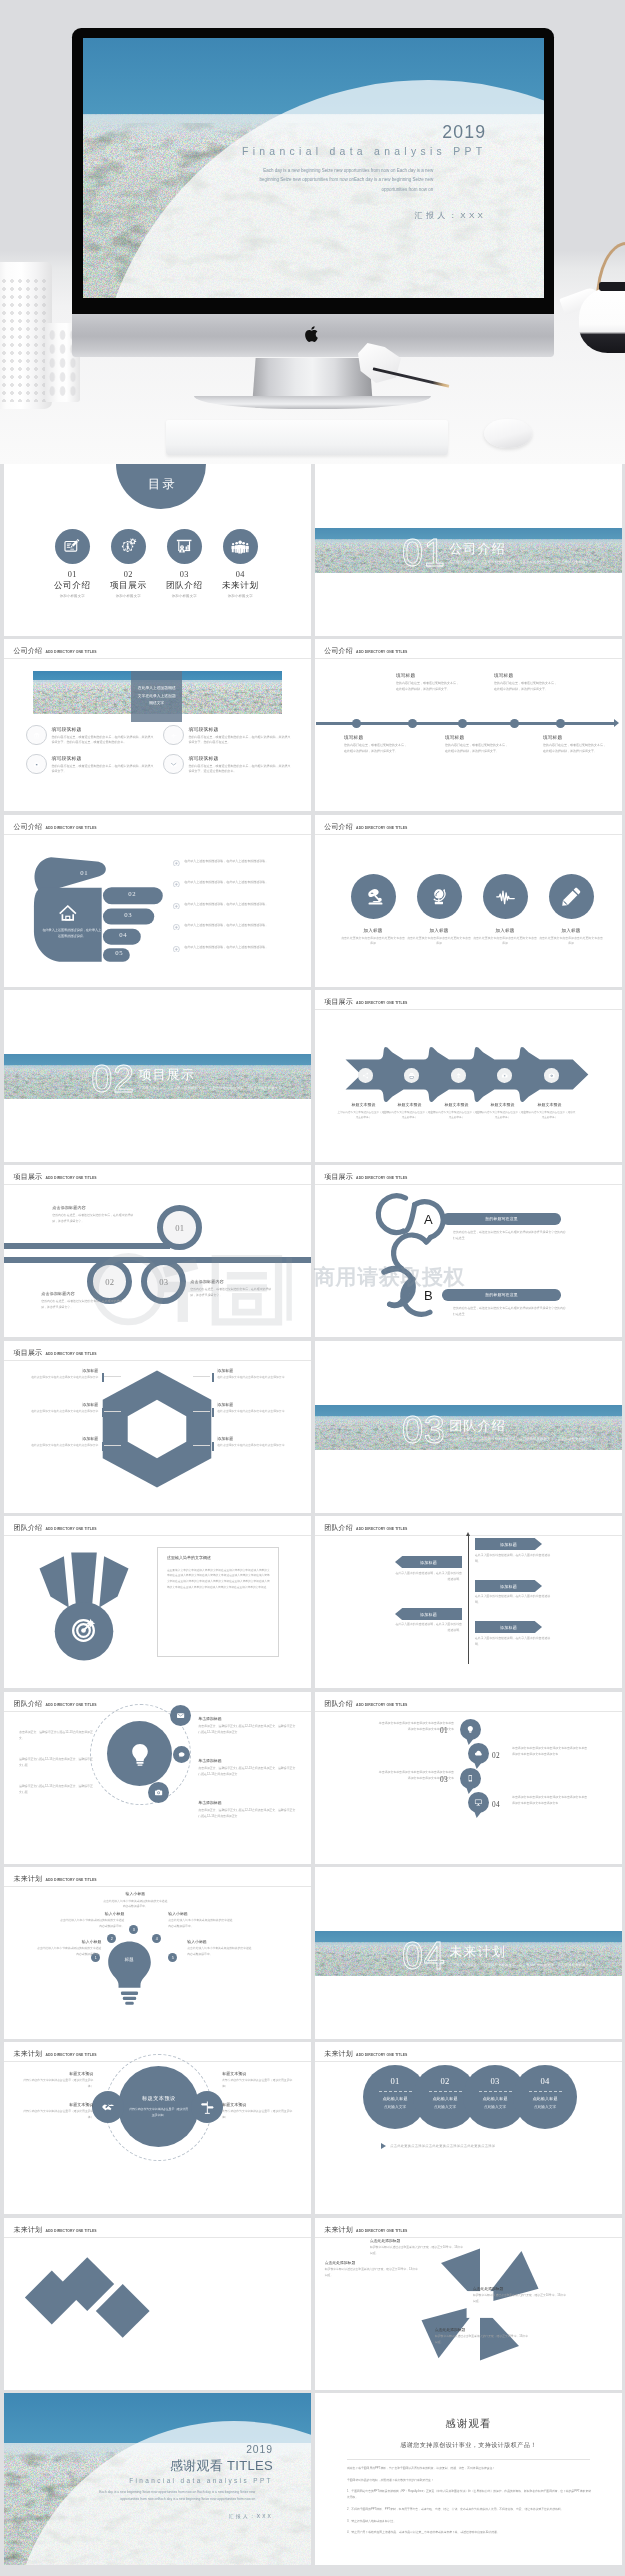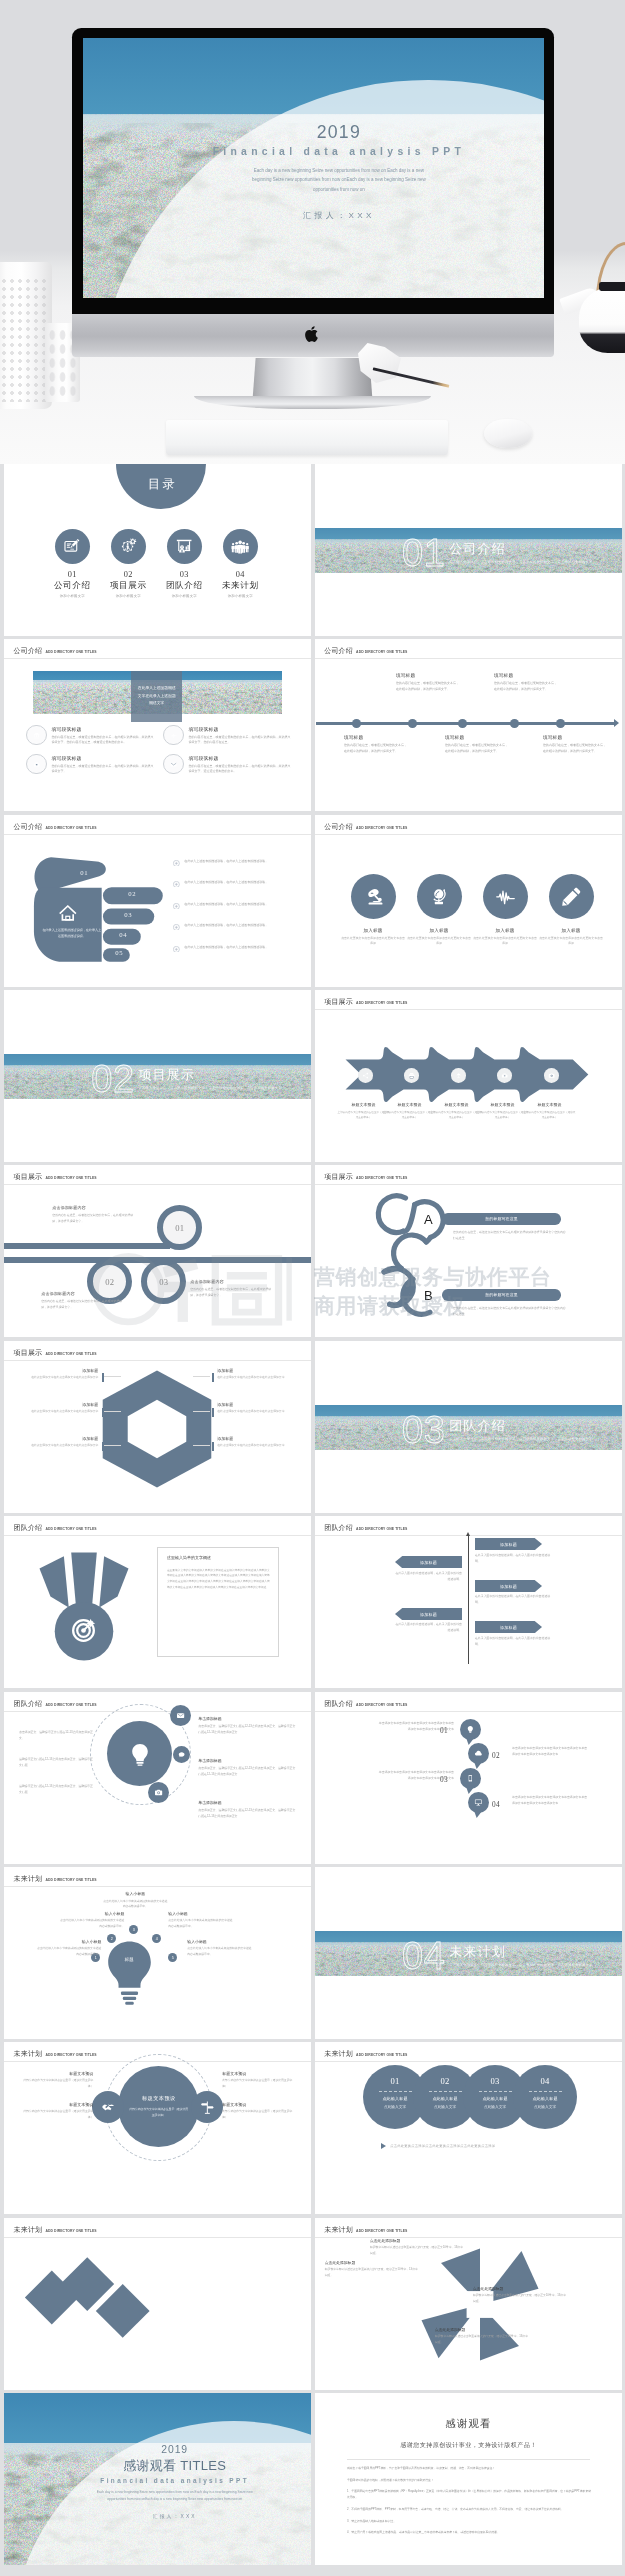--- a/index.html
+++ b/index.html
@@ -229,24 +229,24 @@
 
   
   .zz{position:absolute;left:16px;top:28px}
   
   .pw{position:absolute;left:104px;top:28px}
 
   
   .cvr{position:absolute;inset:0;overflow:hidden}
   .cvr-circ{position:absolute;left:2.52%;top:16.0%;width:144.7%;height:256.4%;
      border-radius:50%;background:rgba(255,255,255,.72)}
-  .cvr-tx{position:absolute;left:23.5%;top:51.5%;transform:translateY(-50%);width:64%;text-align:center}
+  .cvr-tx{position:absolute;left:23.5%;top:51.5%;transform:translateY(-50%);width:64%;text-align:right}
   .cvr-y{font-size:10.4px;color:#6a7e8e;letter-spacing:0.9px;font-weight:300;line-height:1.2}
   .cvr-h{font-size:13px;color:#5d7385;letter-spacing:0.3px;margin-top:2.4px;font-weight:400;line-height:1.25}
-  .cvr-s{font-size:6.4px;color:#8498a7;letter-spacing:2.4px;margin-top:1.8px;font-weight:700}
+  .cvr-s{font-size:6.4px;color:#8498a7;letter-spacing:2.4px;margin-top:1.8px;font-weight:400}
   .cvr-b{font-size:3.3px;color:#8a9aa7;line-height:2.15;margin-top:5.5px;padding:0 9%}
   .cvr-p{font-size:4.9px;color:#7b8d9c;letter-spacing:2.1px;margin-top:9.8px}
   .cvr.big .cvr-y{font-size:17.7px;letter-spacing:1.2px}
   .cvr.big .cvr-h{font-size:22px;letter-spacing:0.6px;margin-top:3.1px}
   .cvr.big .cvr-s{font-size:10.4px;letter-spacing:4.3px;margin-top:3.1px}
   .cvr.big .cvr-b{font-size:4.5px;line-height:2.1;margin-top:8.6px;padding:0 18%}
   .cvr.big .cvr-p{font-size:8px;letter-spacing:3.4px;margin-top:16px}
 
   
   .pwt{position:absolute;width:93px}
@@ -1575,18 +1575,17 @@
       </g>
       <g fill="#8d949c">
        <path d="M224 38h66v12h-66z"></path>
             <path d="M224 58h66v12h-66z"></path>
        <path d="M238 78h38v26h-38z" fill="none" stroke="#8d949c" stroke-width="11"></path>
       </g>
       <path d="M322 14h9v104h-9z" fill="#8d949c"></path>
      </svg>
       </div>
    <div class="wmtext">
-     <div>营销创意服务与协作平台</div>
      <div>商用请获取授权</div>
       </div>
     </div>
   </div>
 
 
 </body></html>

